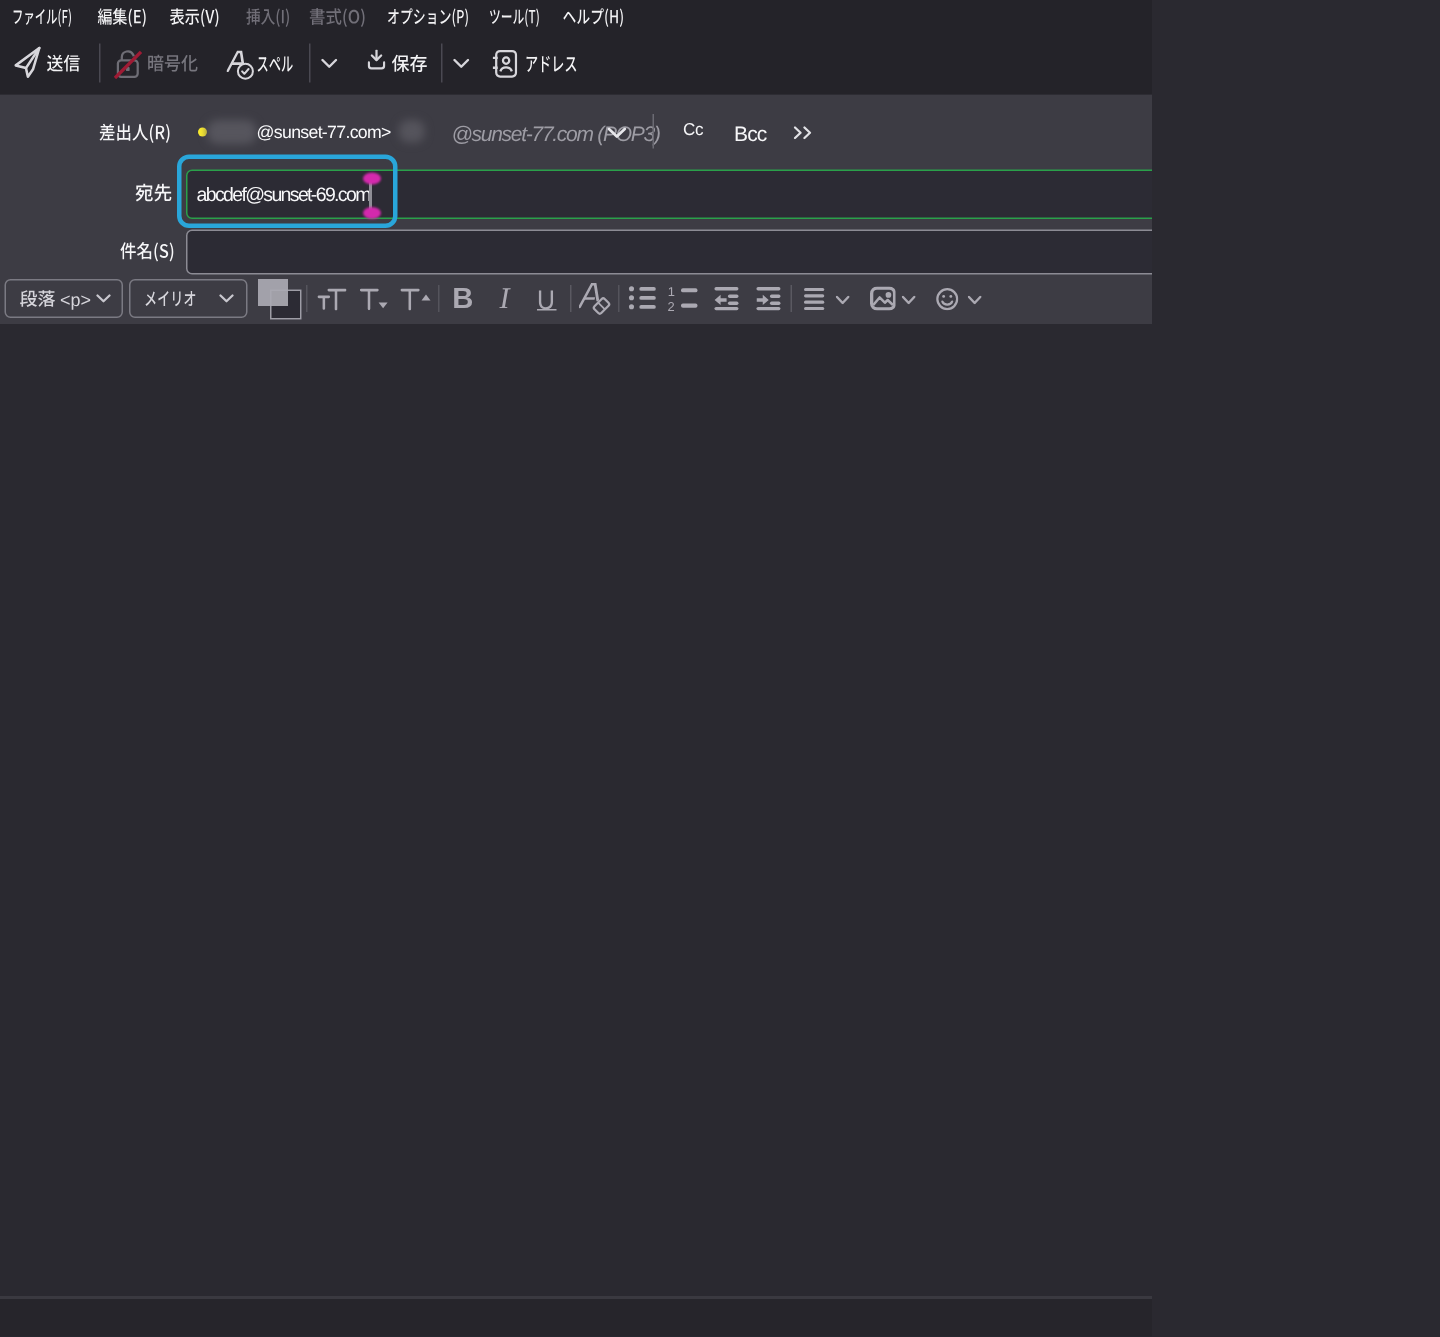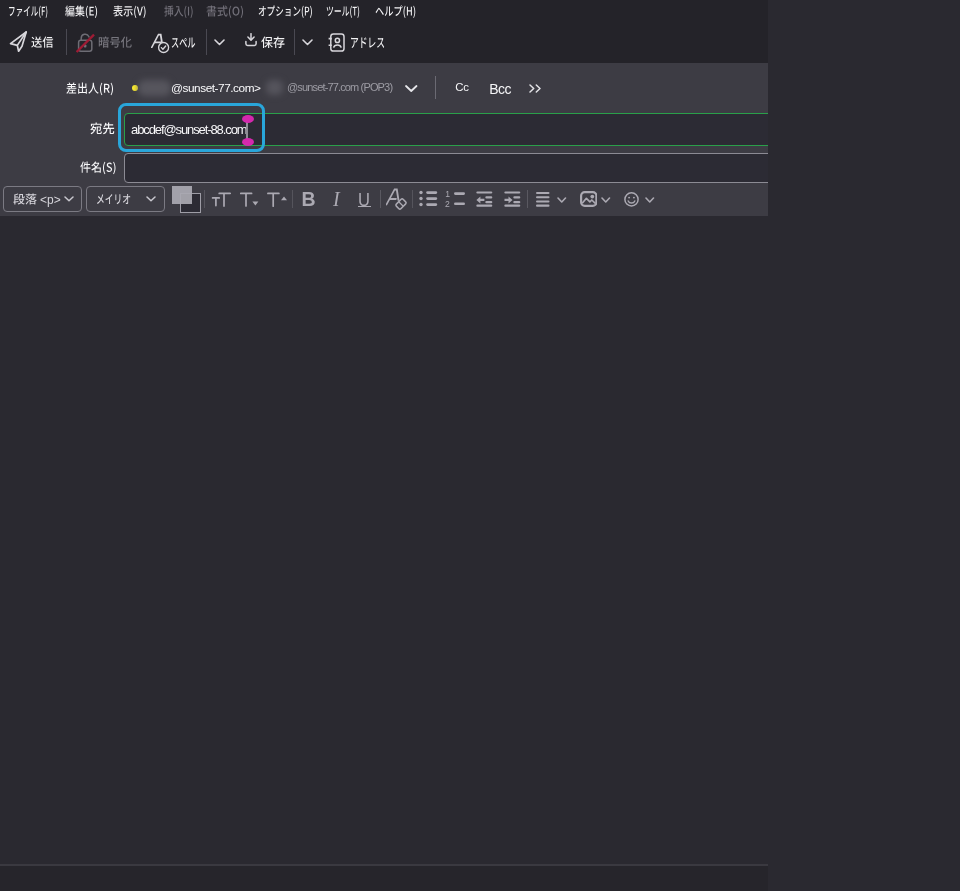--- a/index.html
+++ b/index.html
@@ -134,40 +134,40 @@
 <div class="abs" style="left:0;top:63px;width:960px;height:153px;background:#3d3c44"></div>
 <div style="position:absolute;left:66.2px;top:81.604px;width:48.0px;height:12.3px;color:#f6f6f8;">
       <svg width="48.0" height="12.3" viewBox="0 -880 4368 1000" preserveAspectRatio="none" style="overflow:visible">
         <path d="M677.0 -846.0C663.0 -808.0 634.0 -753.0 611.0 -718.0L614.0 -717.0H377.0L389.0 -722.0C376.0 -756.0 345.0 -806.0 313.0 -842.0L232.0 -809.0C253.0 -782.0 275.0 -747.0 290.0 -717.0H99.0V-634.0H450.0V-562.0H149.0V-483.0H450.0V-408.0H55.0V-324.0H249.0C212.0 -176.0 140.0 -55.0 31.0 19.0C55.0 33.0 95.0 67.0 111.0 84.0C226.0 -6.0 307.0 -146.0 351.0 -324.0H945.0V-408.0H547.0V-483.0H856.0V-562.0H547.0V-634.0H908.0V-717.0H710.0C731.0 -746.0 756.0 -782.0 779.0 -819.0ZM343.0 -258.0V-176.0H534.0V-22.0H247.0V61.0H927.0V-22.0H630.0V-176.0H859.0V-258.0Z M1146.0 -749.0V-396.0H1446.0V-70.0H1203.0V-336.0H1108.0V84.0H1203.0V23.0H1800.0V83.0H1898.0V-336.0H1800.0V-70.0H1543.0V-396.0H1858.0V-750.0H1759.0V-487.0H1543.0V-837.0H1446.0V-487.0H1241.0V-749.0Z M2434.0 -817.0C2428.0 -684.0 2434.0 -214.0 2028.0 1.0C2059.0 22.0 2090.0 51.0 2107.0 76.0C2341.0 -58.0 2447.0 -277.0 2496.0 -470.0C2549.0 -275.0 2661.0 -43.0 2905.0 75.0C2920.0 50.0 2948.0 17.0 2978.0 -5.0C2598.0 -180.0 2547.0 -635.0 2538.0 -768.0L2541.0 -817.0Z M3237.0 199.0 3309.0 167.0C3223.0 24.0 3184.0 -145.0 3184.0 -313.0C3184.0 -480.0 3223.0 -649.0 3309.0 -793.0L3237.0 -825.0C3144.0 -673.0 3089.0 -510.0 3089.0 -313.0C3089.0 -114.0 3144.0 47.0 3237.0 199.0Z M3569.0 -390.0V-643.0H3680.0C3786.0 -643.0 3845.0 -612.0 3845.0 -523.0C3845.0 -434.0 3786.0 -390.0 3680.0 -390.0ZM3855.0 0.0H3986.0L3806.0 -312.0C3899.0 -341.0 3960.0 -409.0 3960.0 -523.0C3960.0 -683.0 3846.0 -737.0 3694.0 -737.0H3453.0V0.0H3569.0V-297.0H3689.0Z M4130.0 199.0C4224.0 47.0 4279.0 -114.0 4279.0 -313.0C4279.0 -510.0 4224.0 -673.0 4130.0 -825.0L4058.0 -793.0C4144.0 -649.0 4184.0 -480.0 4184.0 -313.0C4184.0 -145.0 4144.0 24.0 4058.0 167.0Z" fill="currentColor"></path>
       </svg>
     </div>
 <div class="abs" style="left:131.5px;top:84.5px;width:6px;height:6px;border-radius:50%;background:#fdee2e"></div>
 <div class="abs" style="left:138px;top:80px;width:33px;height:16px;border-radius:7px;background:#56555d;filter:blur(3px)"></div>
 <div class="abs" style="left:266px;top:80px;width:17px;height:15px;border-radius:6px;background:#55545c;filter:blur(3px)"></div>
 <div class="abs" style="left:171px;top:81px;font-size:11.8px;color:#fbfbfd;letter-spacing:-0.45px">@sunset-77.com&gt;</div>
-<div class="abs" style="left:287px;top:81px;font-size:11px;color:#9d9ca4;letter-spacing:-0.85px">@sunset-77.com (POP3)</div>
+<div class="abs" style="left:301px;top:81px;font-size:14px;color:#9d9ca4;font-style:italic;letter-spacing:-0.85px">@sunset-77.com (POP3)</div>
 <svg class="abs" style="left:405px;top:84.5px" width="12.5" height="7" viewBox="0 0 12.5 7">
       <path d="M1 1 L6.25 6 L11.5 1" fill="none" stroke="#e6e6ea" stroke-width="1.8" stroke-linecap="round" stroke-linejoin="round"></path>
     </svg>
 <div class="abs" style="left:434.5px;top:76px;width:1.2px;height:23px;background:#6b6a73"></div>
 <div class="abs" style="left:455.3px;top:81px;font-size:11.4px;color:#f6f6f8;letter-spacing:-0.25px">Cc</div>
 <div class="abs" style="left:489.3px;top:81px;font-size:14px;color:#f6f6f8;letter-spacing:-0.55px">Bcc</div>
 <svg class="abs" style="left:529px;top:83.5px" width="13" height="9" viewBox="0 0 13 9">
 <g fill="none" stroke="#e2e2e6" stroke-width="1.5" stroke-linecap="round" stroke-linejoin="round">
 <path d="M1 1 l3.7 3.5 L1 8"></path>
         <path d="M7.3 1 l3.7 3.5 L7.3 8"></path>
       </g>
     </svg>
 <div style="position:absolute;left:89.5px;top:122.19600000000001px;width:24.8px;height:12.7px;color:#f6f6f8;">
       <svg width="24.8" height="12.7" viewBox="0 -880 2000 1000" preserveAspectRatio="none" style="overflow:visible">
         <path d="M71.0 -748.0V-542.0H164.0V-661.0H833.0V-555.0H929.0V-748.0H548.0V-844.0H450.0V-748.0ZM540.0 -532.0V-61.0C540.0 46.0 571.0 74.0 671.0 74.0C694.0 74.0 807.0 74.0 830.0 74.0C920.0 74.0 946.0 31.0 958.0 -109.0C931.0 -115.0 893.0 -131.0 873.0 -147.0C868.0 -36.0 861.0 -14.0 823.0 -14.0C798.0 -14.0 703.0 -14.0 683.0 -14.0C640.0 -14.0 633.0 -21.0 633.0 -61.0V-446.0H795.0C794.0 -326.0 792.0 -281.0 784.0 -269.0C778.0 -261.0 770.0 -259.0 758.0 -259.0C746.0 -259.0 718.0 -259.0 686.0 -263.0C699.0 -241.0 708.0 -205.0 709.0 -179.0C747.0 -177.0 784.0 -178.0 805.0 -181.0C829.0 -184.0 845.0 -192.0 860.0 -211.0C879.0 -237.0 882.0 -310.0 884.0 -498.0C884.0 -509.0 885.0 -532.0 885.0 -532.0ZM259.0 -412.0H405.0C390.0 -351.0 368.0 -297.0 341.0 -248.0C309.0 -280.0 261.0 -317.0 216.0 -347.0C231.0 -368.0 246.0 -389.0 259.0 -412.0ZM253.0 -616.0C210.0 -481.0 129.0 -360.0 25.0 -285.0C46.0 -271.0 82.0 -238.0 97.0 -221.0C120.0 -239.0 142.0 -260.0 163.0 -282.0C211.0 -248.0 262.0 -204.0 290.0 -169.0C226.0 -85.0 143.0 -25.0 48.0 10.0C67.0 28.0 91.0 65.0 102.0 89.0C308.0 0.0 458.0 -175.0 511.0 -478.0L453.0 -497.0L436.0 -494.0H303.0C318.0 -526.0 332.0 -560.0 343.0 -594.0Z M1453.0 -844.0V-697.0H1296.0C1309.0 -734.0 1320.0 -771.0 1330.0 -806.0L1234.0 -825.0C1211.0 -721.0 1161.0 -587.0 1094.0 -503.0C1117.0 -494.0 1155.0 -474.0 1177.0 -460.0C1209.0 -500.0 1237.0 -551.0 1261.0 -606.0H1453.0V-421.0H1058.0V-330.0H1310.0C1292.0 -179.0 1251.0 -58.0 1044.0 8.0C1065.0 27.0 1092.0 65.0 1103.0 89.0C1333.0 7.0 1387.0 -142.0 1408.0 -330.0H1579.0V-58.0C1579.0 39.0 1604.0 69.0 1703.0 69.0C1723.0 69.0 1813.0 69.0 1833.0 69.0C1920.0 69.0 1946.0 28.0 1955.0 -128.0C1930.0 -135.0 1889.0 -150.0 1869.0 -166.0C1865.0 -41.0 1859.0 -21.0 1825.0 -21.0C1804.0 -21.0 1732.0 -21.0 1716.0 -21.0C1681.0 -21.0 1674.0 -26.0 1674.0 -58.0V-330.0H1944.0V-421.0H1549.0V-606.0H1869.0V-697.0H1549.0V-844.0Z" fill="currentColor"></path>
       </svg>
     </div>
 <div class="abs" style="left:124px;top:113px;width:827px;height:33px;box-sizing:border-box;background:#2c2b34;border:1.4px solid #2aa04a;border-radius:4px"></div>
-<div class="abs" style="left:131px;top:122.3px;font-size:13px;color:#f8f8fa;letter-spacing:-1.1px">abcdef@sunset-88.com</div>
+<div class="abs" style="left:131px;top:122.3px;font-size:13px;color:#f8f8fa;letter-spacing:-1.1px">abcdef@sunset-69.com</div>
 <div class="abs" style="left:117.8px;top:103.3px;width:147.2px;height:48.4px;box-sizing:border-box;border:3.3px solid #29a6da;border-radius:8px"></div>
 <div class="abs" style="left:246px;top:117px;width:1.6px;height:25px;background:#8f8e96"></div>
 <div class="abs" style="left:241.5px;top:114.5px;width:12px;height:8px;border-radius:50%;background:#d429ad;filter:blur(0.7px)"></div>
 <div class="abs" style="left:241.5px;top:137.5px;width:12px;height:8px;border-radius:50%;background:#d429ad;filter:blur(0.7px)"></div>
 <div style="position:absolute;left:79.8px;top:160.80399999999997px;width:36.5px;height:12.3px;color:#f6f6f8;">
       <svg width="36.5" height="12.3" viewBox="0 -880 3320 1000" preserveAspectRatio="none" style="overflow:visible">
         <path d="M316.0 -352.0V-259.0H597.0V84.0H692.0V-259.0H959.0V-352.0H692.0V-551.0H913.0V-644.0H692.0V-832.0H597.0V-644.0H485.0C497.0 -686.0 507.0 -729.0 516.0 -773.0L425.0 -792.0C403.0 -665.0 361.0 -536.0 304.0 -455.0C328.0 -445.0 368.0 -422.0 386.0 -409.0C411.0 -448.0 434.0 -497.0 454.0 -551.0H597.0V-352.0ZM257.0 -840.0C205.0 -693.0 118.0 -546.0 26.0 -451.0C42.0 -429.0 69.0 -378.0 78.0 -355.0C105.0 -384.0 131.0 -416.0 156.0 -451.0V83.0H247.0V-596.0C285.0 -666.0 319.0 -740.0 346.0 -813.0Z M1368.0 -848.0C1309.0 -739.0 1196.0 -613.0 1031.0 -524.0C1053.0 -508.0 1084.0 -474.0 1098.0 -450.0C1143.0 -477.0 1184.0 -505.0 1221.0 -535.0C1282.0 -489.0 1350.0 -430.0 1392.0 -383.0C1282.0 -298.0 1155.0 -235.0 1028.0 -198.0C1047.0 -179.0 1071.0 -139.0 1083.0 -113.0C1163.0 -140.0 1243.0 -175.0 1319.0 -219.0V84.0H1414.0V44.0H1795.0V85.0H1892.0V-353.0H1505.0C1614.0 -450.0 1705.0 -571.0 1760.0 -715.0L1696.0 -750.0L1679.0 -745.0H1420.0C1440.0 -772.0 1458.0 -800.0 1474.0 -828.0ZM1795.0 -42.0H1414.0V-267.0H1795.0ZM1352.0 -660.0H1631.0C1591.0 -582.0 1534.0 -510.0 1468.0 -448.0C1423.0 -496.0 1353.0 -553.0 1292.0 -597.0C1313.0 -617.0 1333.0 -639.0 1352.0 -660.0Z M2237.0 199.0 2309.0 167.0C2223.0 24.0 2184.0 -145.0 2184.0 -313.0C2184.0 -480.0 2223.0 -649.0 2309.0 -793.0L2237.0 -825.0C2144.0 -673.0 2089.0 -510.0 2089.0 -313.0C2089.0 -114.0 2144.0 47.0 2237.0 199.0Z M2663.0 14.0C2824.0 14.0 2922.0 -83.0 2922.0 -201.0C2922.0 -309.0 2860.0 -363.0 2772.0 -400.0L2671.0 -443.0C2612.0 -468.0 2553.0 -491.0 2553.0 -555.0C2553.0 -612.0 2601.0 -649.0 2676.0 -649.0C2741.0 -649.0 2793.0 -624.0 2839.0 -583.0L2898.0 -657.0C2844.0 -714.0 2763.0 -750.0 2676.0 -750.0C2535.0 -750.0 2434.0 -663.0 2434.0 -547.0C2434.0 -439.0 2512.0 -384.0 2584.0 -354.0L2686.0 -310.0C2754.0 -280.0 2803.0 -259.0 2803.0 -192.0C2803.0 -130.0 2754.0 -88.0 2666.0 -88.0C2594.0 -88.0 2522.0 -123.0 2469.0 -175.0L2401.0 -95.0C2468.0 -27.0 2562.0 14.0 2663.0 14.0Z M3082.0 199.0C3176.0 47.0 3231.0 -114.0 3231.0 -313.0C3231.0 -510.0 3176.0 -673.0 3082.0 -825.0L3010.0 -793.0C3096.0 -649.0 3136.0 -480.0 3136.0 -313.0C3136.0 -145.0 3096.0 24.0 3010.0 167.0Z" fill="currentColor"></path>
       </svg>
     </div>
 <div class="abs" style="left:124px;top:152.5px;width:827px;height:30px;box-sizing:border-box;background:#2c2b34;border:1px solid #8c8b94;border-radius:4px"></div>

